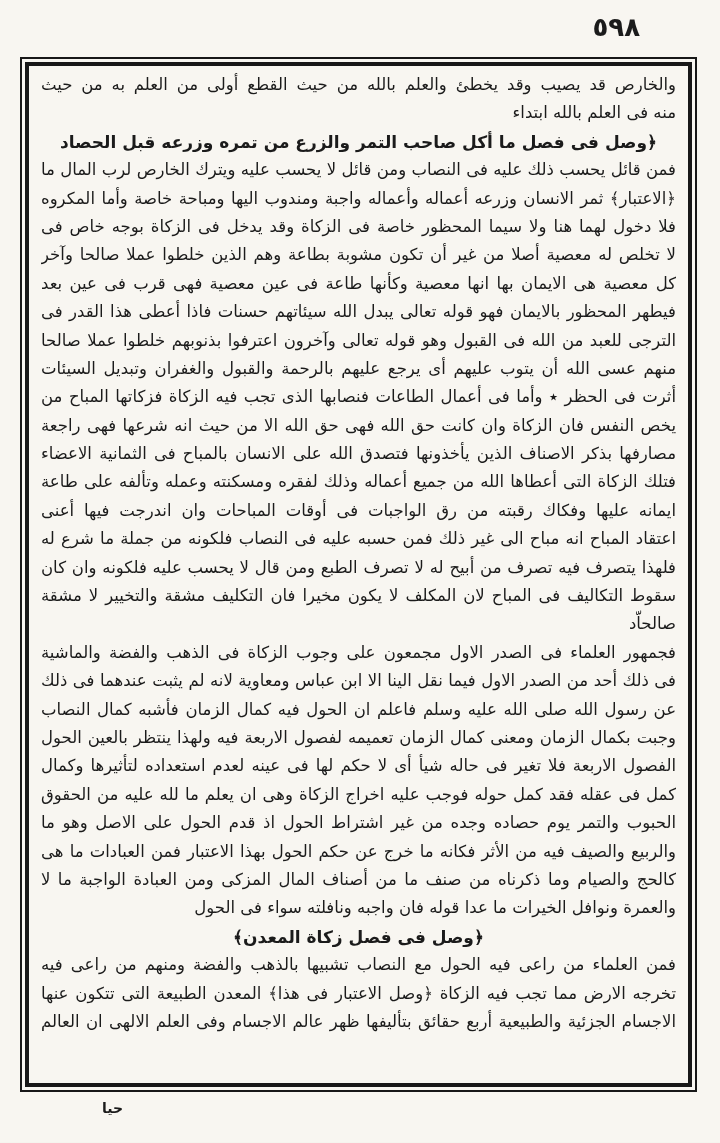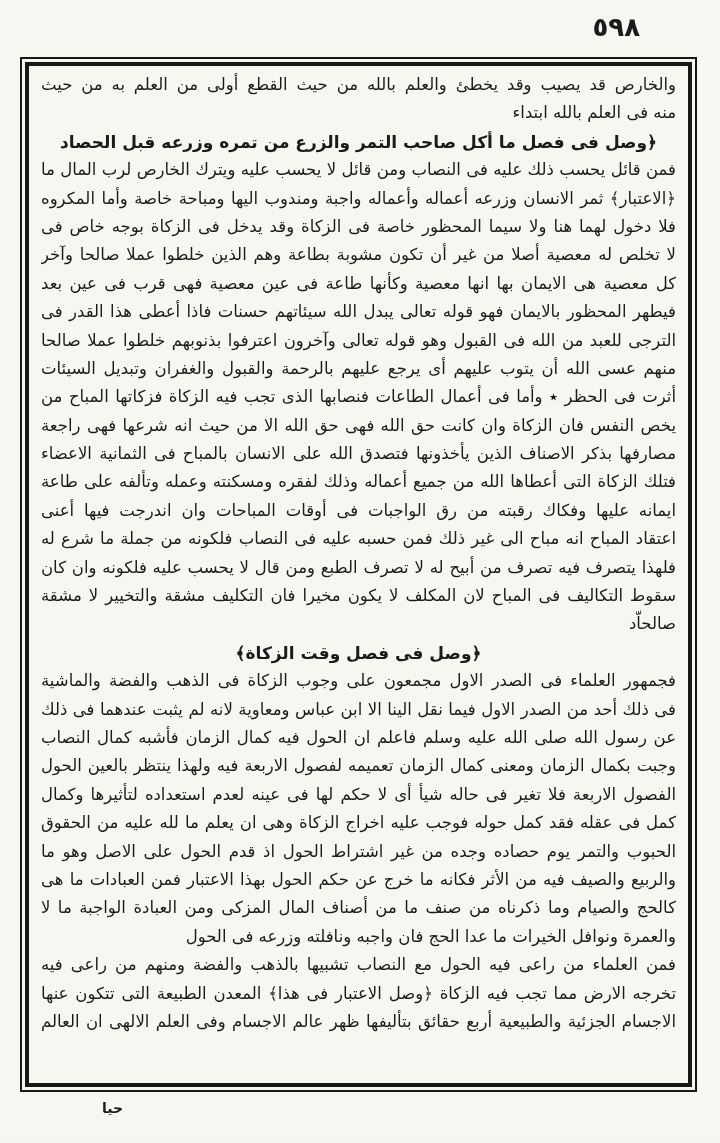--- a/index.html
+++ b/index.html
@@ -100,31 +100,31 @@
           <div class="text-line justify">منهم عسى الله أن يتوب عليهم أى يرجع عليهم بالرحمة والقبول والغفران وتبديل السيئات فهذه عناية الزكاة</div>
           <div class="text-line justify">أثرت فى الحظر ٭ وأما فى أعمال الطاعات فنصابها الذى تجب فيه الزكاة فزكاتها المباح من عامله خاصة وهو الذى</div>
           <div class="text-line justify">يخص النفس فان الزكاة وان كانت حق الله فهى حق الله الا من حيث انه شرعها فهى راجعة الينا فان الله عين</div>
           <div class="text-line justify">مصارفها بذكر الاصناف الذين يأخذونها فتصدق الله على الانسان بالمباح فى الثمانية الاعضاء من جميع أعماله</div>
           <div class="text-line justify">فتلك الزكاة التى أعطاها الله من جميع أعماله وذلك لفقره ومسكنته وعمله وتألفه على طاعة ربه واجتماعه من حيث</div>
           <div class="text-line justify">ايمانه عليها وفكاك رقبته من رق الواجبات فى أوقات المباحات وان اندرجت فيها أعنى الواجبات لانه يجب عليه</div>
           <div class="text-line justify">اعتقاد المباح انه مباح الى غير ذلك فمن حسبه عليه فى النصاب فلكونه من جملة ما شرع له لان المباح مشروع كالواجب</div>
           <div class="text-line justify">فلهذا يتصرف فيه تصرف من أبيح له لا تصرف الطبع ومن قال لا يحسب عليه فلكونه وان كان مباحا انما راعى</div>
           <div class="text-line justify">سقوط التكاليف فى المباح لان المكلف لا يكون مخيرا فان التكليف مشقة والتخيير لا مشقة فيه وان تضمن الحيرة</div>
           <div class="text-line open">صالحاّد</div>
-          <div class="text-line heading">﴿وصل فى فصل وقت الزكاة﴾</div>
           <div class="text-line justify">فجمهور العلماء فى الصدر الاول مجمعون على وجوب الزكاة فى الذهب والفضة والماشية باشتراط الحول وما خالف</div>
           <div class="text-line justify">فى ذلك أحد من الصدر الاول فيما نقل الينا الا ابن عباس ومعاوية لانه لم يثبت عندهما فى ذلك حديث صحيح ثابت</div>
           <div class="text-line justify">عن رسول الله صلى الله عليه وسلم فاعلم ان الحول فيه كمال الزمان فأشبه كمال النصاب فكما وجبت بكمال النصاب</div>
           <div class="text-line justify">وجبت بكمال الزمان ومعنى كمال الزمان تعميمه لفصول الاربعة فيه ولهذا ينتظر بالعين الحول الكامل حتى تمر عليه</div>
           <div class="text-line justify">الفصول الاربعة فلا تغير فى حاله شيأ أى لا حكم لها فى عينه لعدم استعداده لتأثيرها وكمال الانسان انما هو فى عقله فاذا</div>
           <div class="text-line justify">كمل فى عقله فقد كمل حوله فوجب عليه اخراج الزكاة وهى ان يعلم ما لله عليه من الحقوق فيجتهد فى أداء ذلك ووقت</div>
           <div class="text-line justify">الحبوب والتمر يوم حصاده وجده من غير اشتراط الحول اذ قدم الحول على الاصل وهو ما للخريف والشتاء</div>
           <div class="text-line justify">والربيع والصيف فيه من الأثر فكانه ما خرج عن حكم الحول بهذا الاعتبار فمن العبادات ما هى مرتبطة بالحول</div>
           <div class="text-line justify">كالحج والصيام وما ذكرناه من صنف ما من أصناف المال المزكى ومن العبادة الواجبة ما لا يرتبط بالحول كالصلاة</div>
-          <div class="text-line open">والعمرة ونوافل الخيرات ما عدا الحج فان واجبه ونافلته وزرعه فى الحول</div>
+          <div class="text-line open">والعمرة ونوافل الخيرات ما عدا قوله فان واجبه ونافلته سواء فى الحول</div>
+          <div class="text-line heading">﴿وصل فى فصل زكاة المعدن﴾</div>
           <div class="text-line justify">فمن العلماء من راعى فيه الحول مع النصاب تشبيها بالذهب والفضة ومنهم من راعى فيه النصاب دون الحول تشبيها بما</div>
           <div class="text-line justify">تخرجه الارض مما تجب فيه الزكاة ﴿وصل الاعتبار فى هذا﴾ المعدن الطبيعة التى تتكون عنها الاجسام ونفوس</div>
           <div class="text-line justify">الاجسام الجزئية والطبيعية أربع حقائق بتأليفها ظهر عالم الاجسام وفى العلم الالهى ان العالم ظهر عن الله تعالى من كونه</div>
         </div>
     </div>
   </div>
 
   <div class="catchword">حيا</div>
 </div>
 

